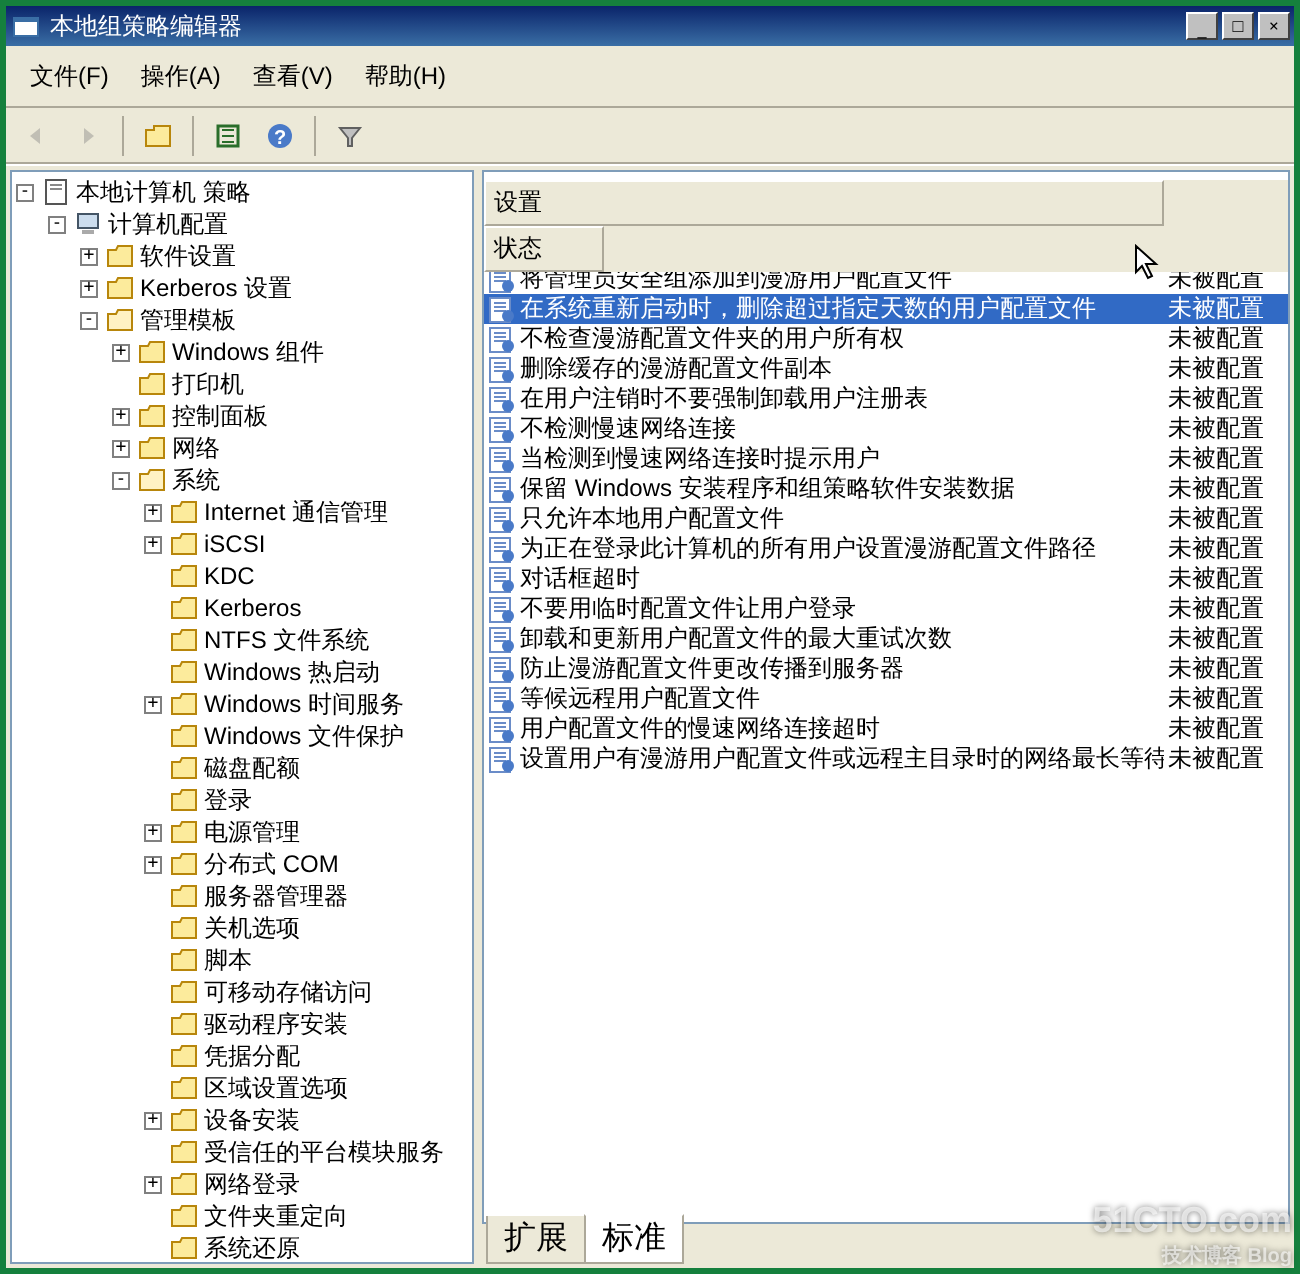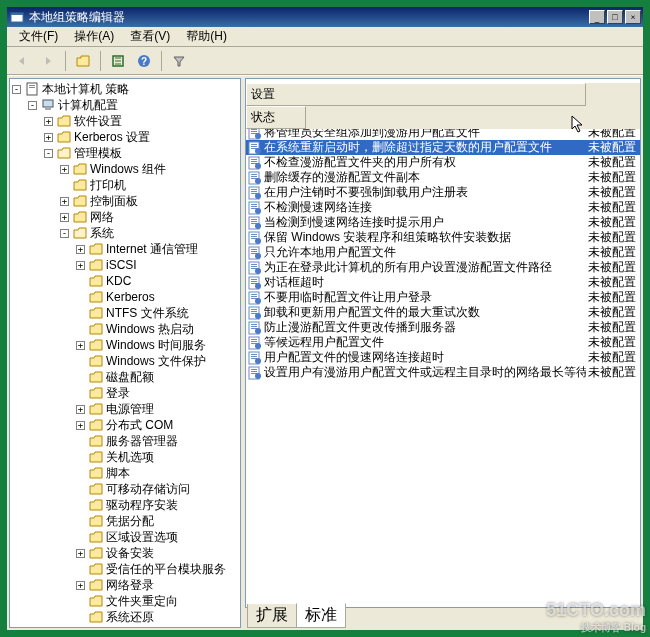--- a/index.html
+++ b/index.html
@@ -8,21 +8,21 @@
     font-size: 12px;
     background: #ece9d8;
     width: 650px;
     height: 637px;
     overflow: hidden;
     position: relative;
   }
   .window {
     width: 650px;
     height: 637px;
-    border: 7px solid #15803d;
+    border: 3px solid #15803d;
     background: #ece9d8;
     display: flex;
     flex-direction: column;
   }
   .titlebar {
     background: linear-gradient(to bottom, #0a246a, #3a6ea5);
     color: #fff;
     height: 20px;
     display: flex;
     align-items: center;
@@ -39,21 +39,21 @@
     border-right-color:#404040; border-bottom-color:#404040;
     margin-left: 2px;
     font-size: 9px;
     display:flex;align-items:center;justify-content:center;
     color:#000;
     font-weight:bold;
     font-family: Tahoma;
   }
   .menubar {
     background: #ece9d8;
-    height: 20px;
+    height: 31px;
     display: flex;
     align-items: center;
     padding: 0 4px;
     border-bottom: 1px solid #aca899;
   }
   .menubar .mitem { padding: 2px 8px; }
   .toolbar {
     height: 28px;
     background: #ece9d8;
     border-bottom: 1px solid #aca899;

